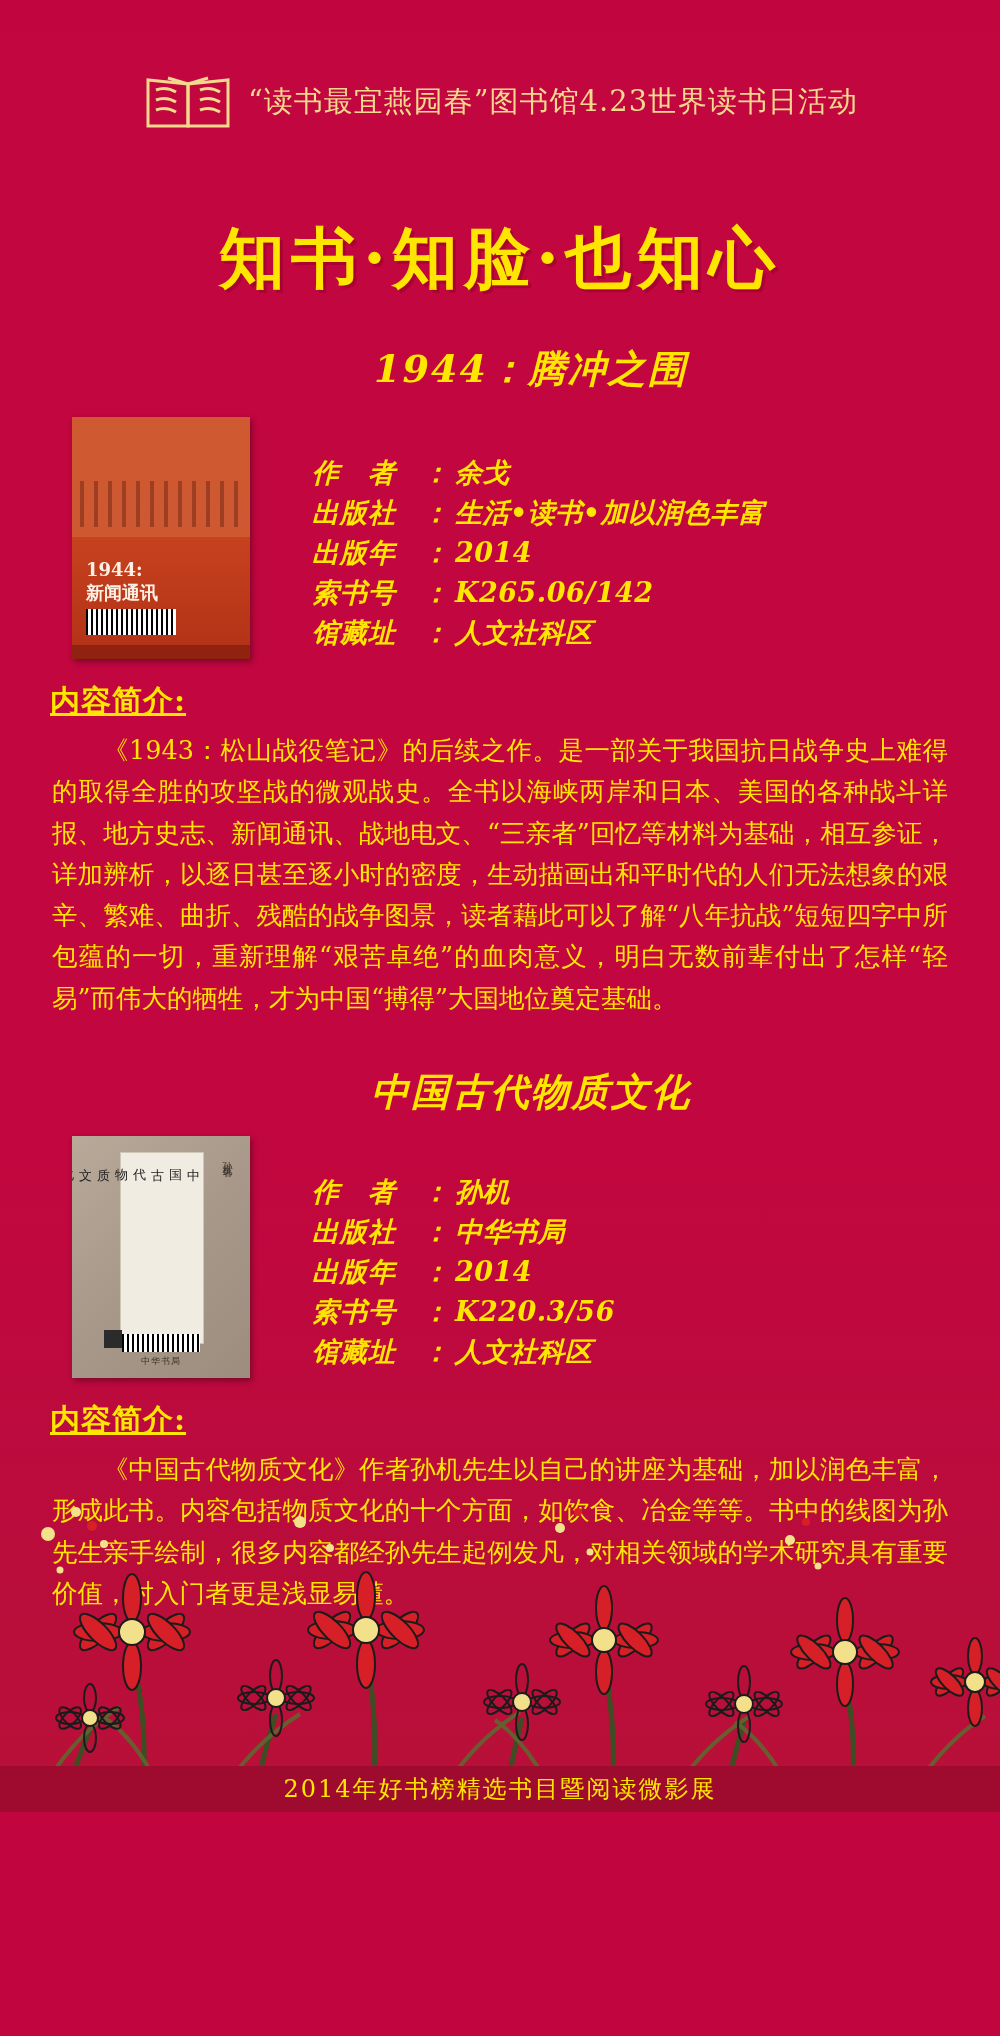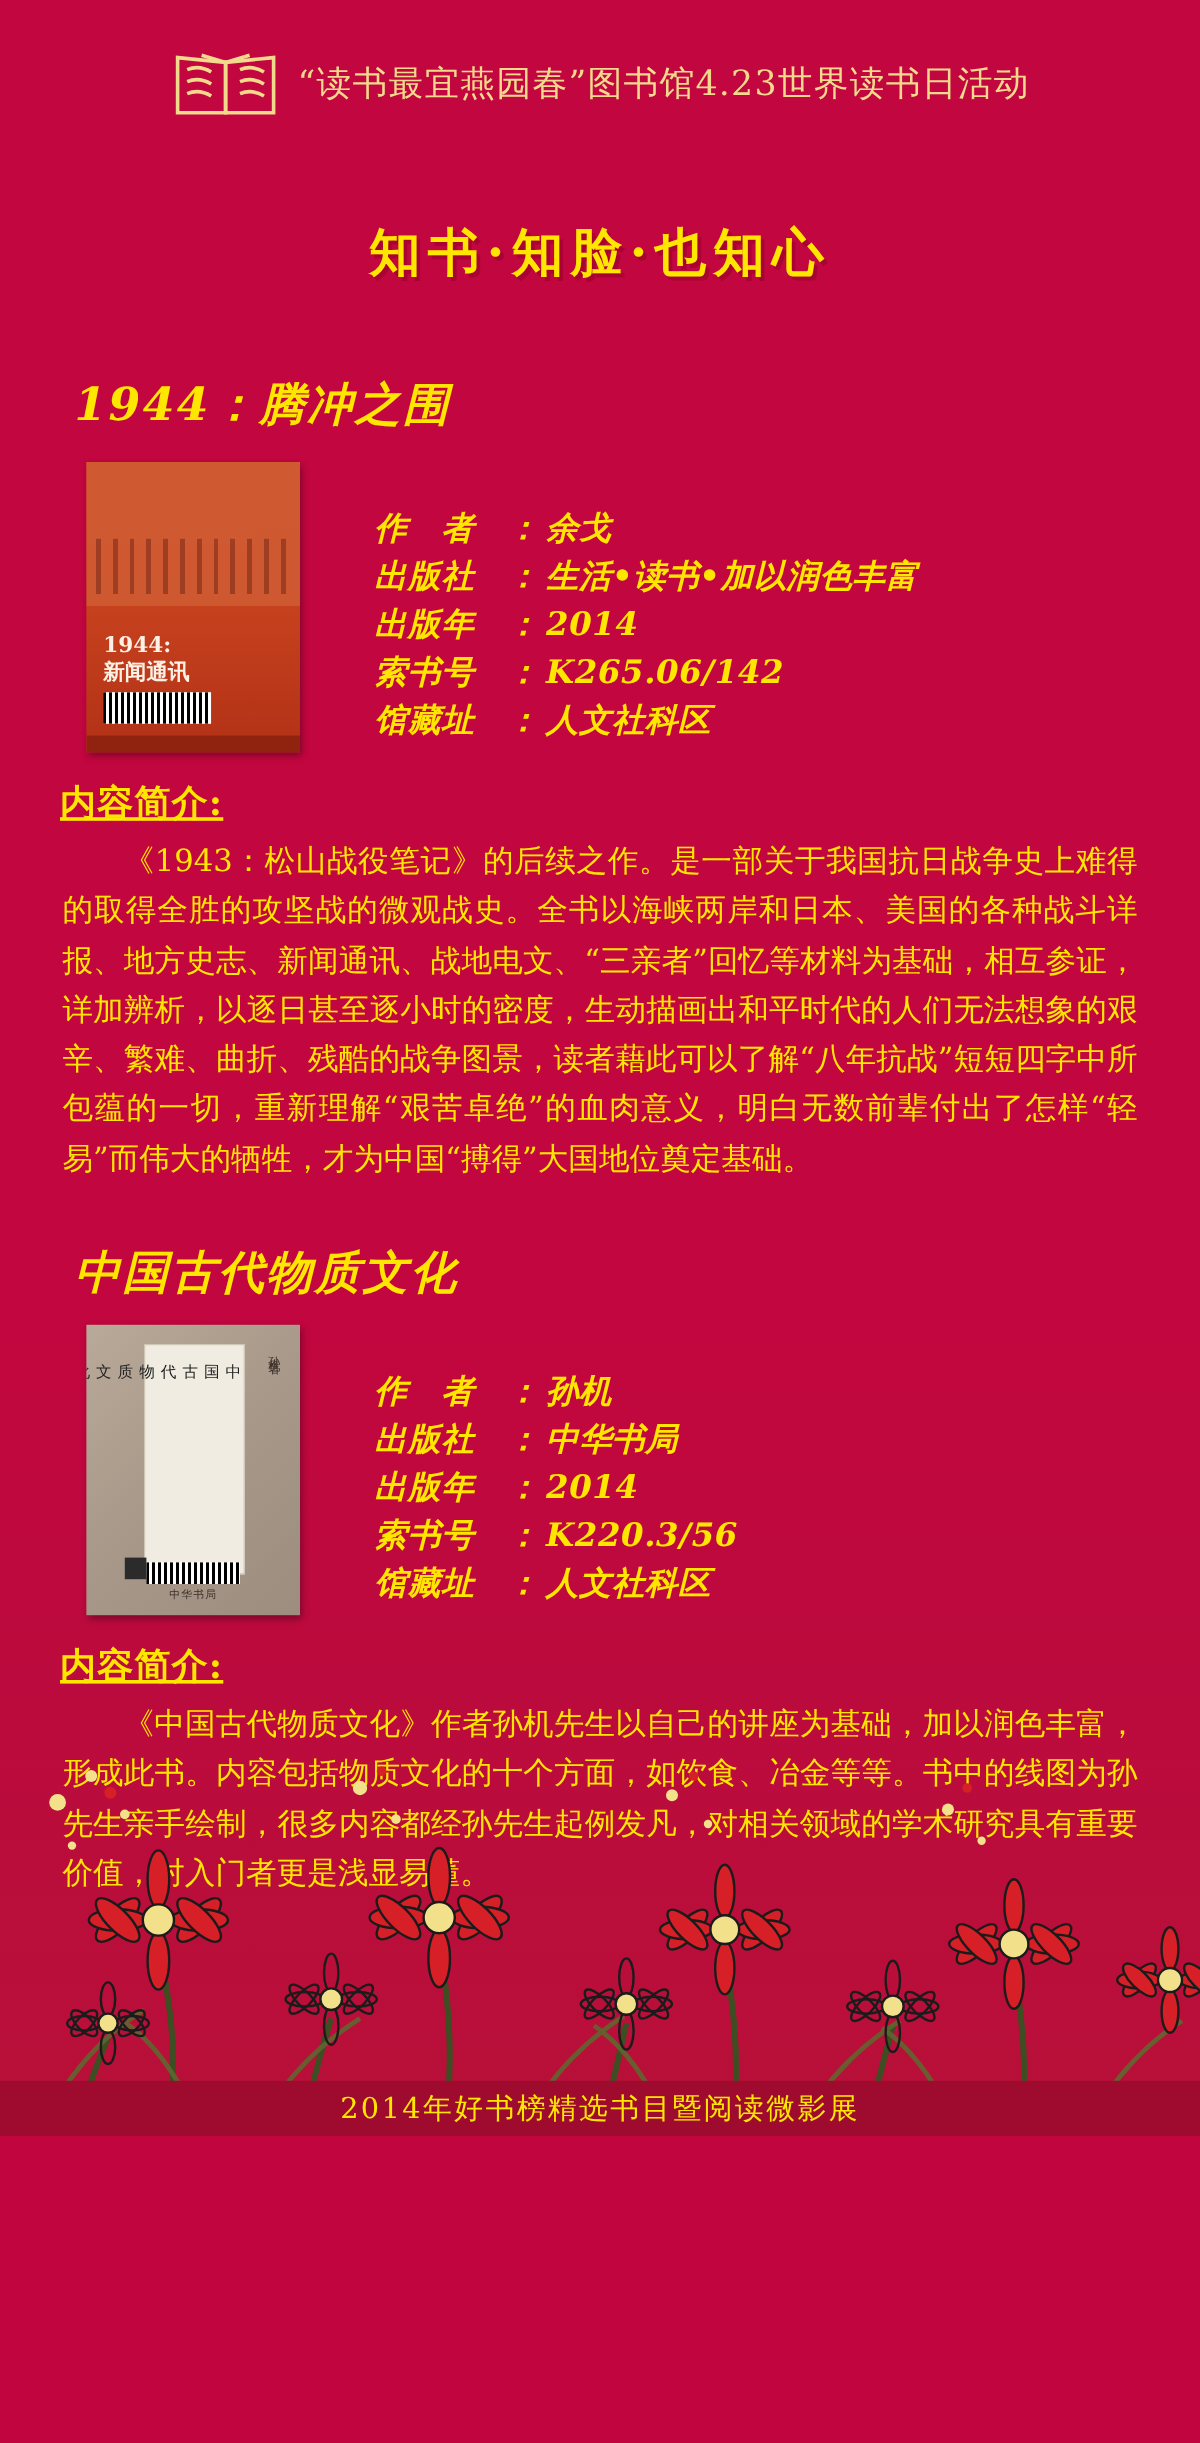--- a/index.html
+++ b/index.html
@@ -13,20 +13,21 @@
     font-family: "Liberation Serif", serif;
     overflow: hidden;
     position: relative;
   }
   .poster {
     position: relative;
     width: 1000px;
     height: 1780px;
     background: linear-gradient(180deg, #c2063f 0%, #c2063f 62%, #bb0b3d 80%, #b81038 100%);
     overflow: hidden;
+    margin-top: 32px;
   }
 
   
   .header {
     position: absolute;
     top: 38px;
     left: 0;
     width: 1000px;
     display: flex;
     align-items: center;
@@ -47,21 +48,21 @@
   }
 
   
   .main-title {
     position: absolute;
     top: 182px;
     left: 0;
     width: 1000px;
     text-align: center;
     color: #ffe600;
-    font-size: 43px;
+    font-size: 66px;
     font-weight: bold;
     letter-spacing: 6px;
     font-family: "DejaVu Serif", serif;
     text-shadow: 3px 3px 0 rgba(120,0,30,0.35);
   }
 
   
   .book-section {
     position: absolute;
     left: 0;
@@ -71,20 +72,21 @@
   #section-1 { top: 1035px; }
 
   .book-title {
     color: #ffe600;
     font-size: 38px;
     font-weight: bold;
     font-style: italic;
     padding-left: 62px;
     letter-spacing: 2px;
     font-family: "DejaVu Serif", serif;
+    text-align: center;
   }
   .book-body {
     display: flex;
     padding-left: 72px;
     margin-top: 22px;
   }
   .cover {
     width: 178px;
     height: 242px;
     flex: none;

